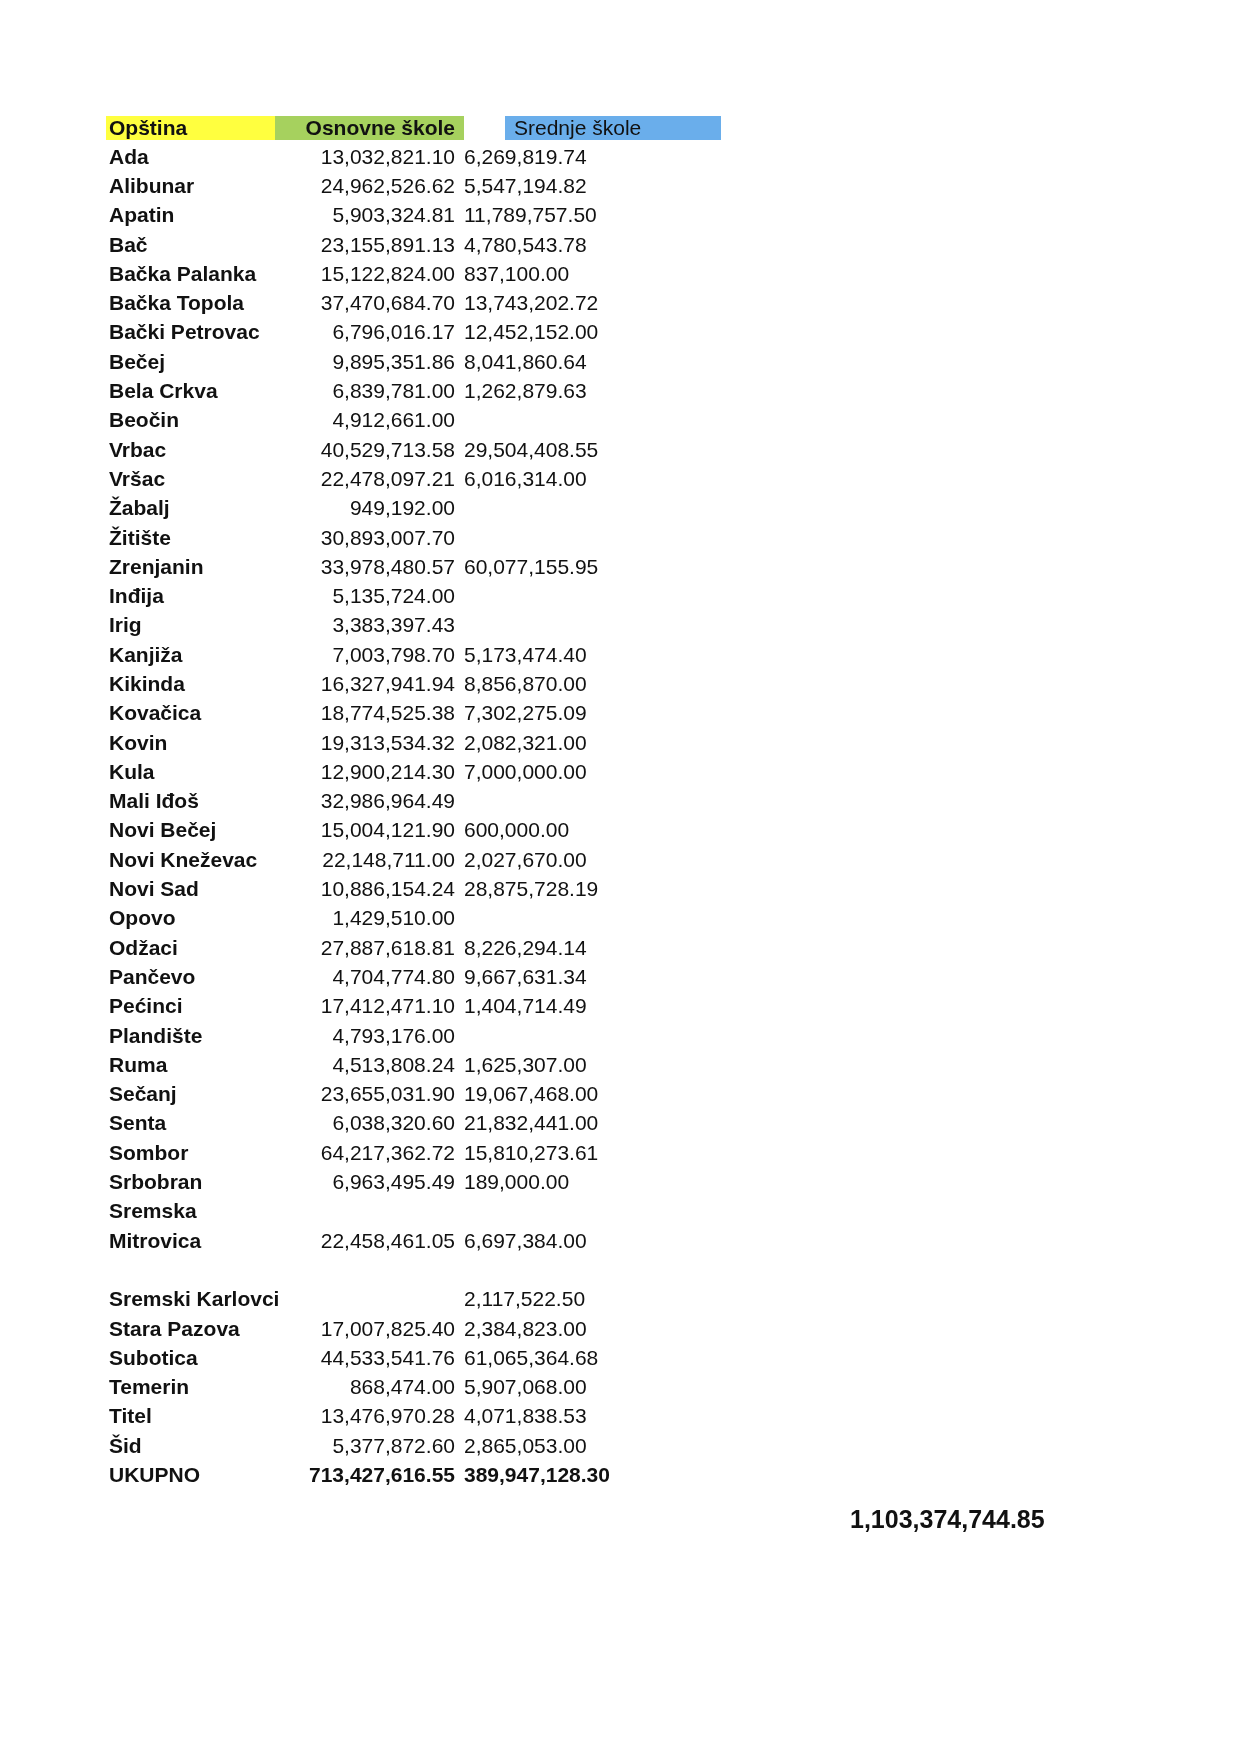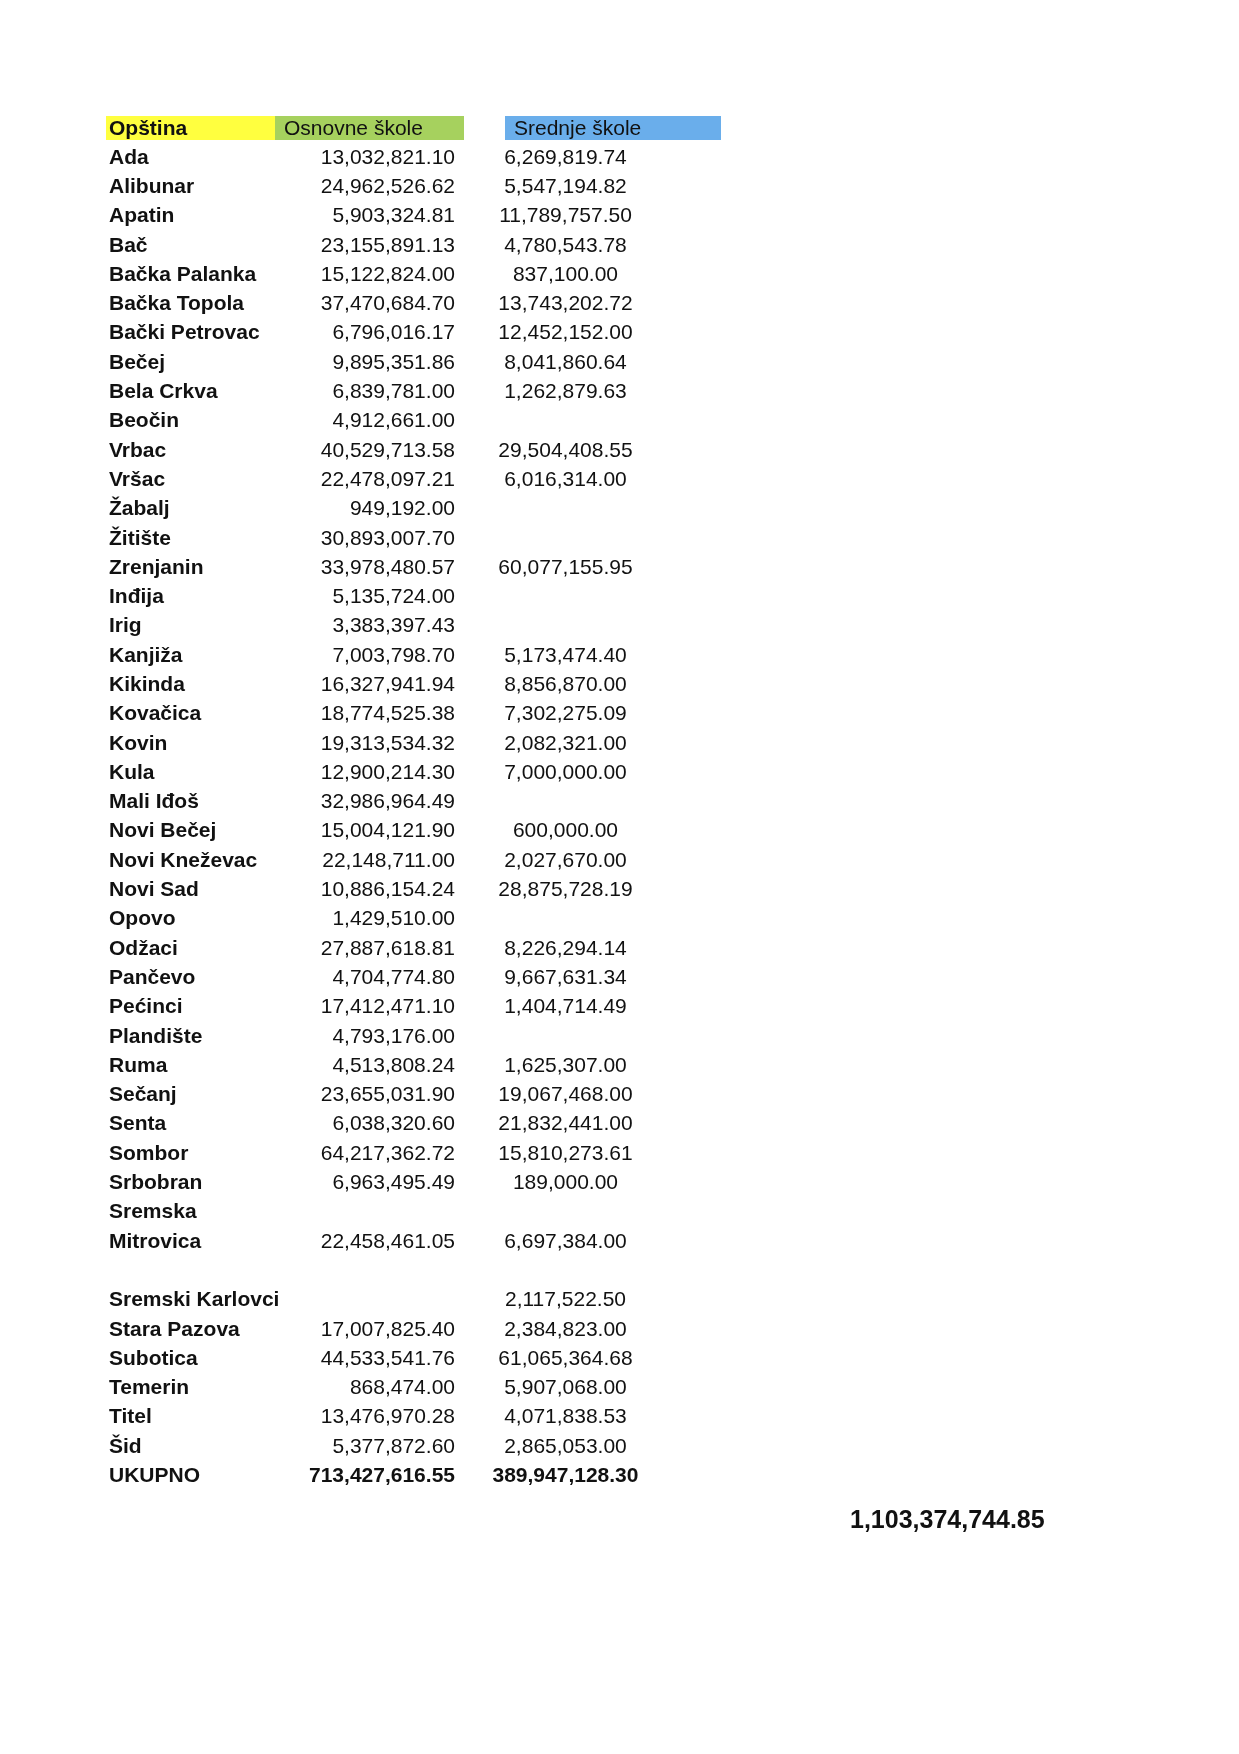--- a/index.html
+++ b/index.html
@@ -2,24 +2,24 @@
 <html><head>
 <meta charset="utf-8">
 <style>
   html, body { margin: 0; padding: 0; background: #ffffff; }
   body { width: 1239px; height: 1754px; position: relative; overflow: hidden;
          font-family: "Liberation Sans", "DejaVu Sans", sans-serif; color: #111; }
   #sheet { position: absolute; left: 106px; top: 113px; }
   .row { display: flex; height: 29.3px; align-items: center; font-size: 21px; }
   .c1 { width: 169px; padding-left: 3px; box-sizing: border-box; font-weight: bold; white-space: nowrap; }
   .c2 { width: 189px; text-align: right; padding-right: 9px; box-sizing: border-box; white-space: nowrap; }
-  .c3 { width: 216px; text-align: center; padding-right: 13px; box-sizing: border-box; white-space: nowrap; }
+  .c3 { width: 216px; text-align: left; padding-right: 13px; box-sizing: border-box; white-space: nowrap; }
   .hdr { height: 29px; }
   .hdr .c1 { background: #FFFF3F; font-weight: bold; }
-  .hdr .c2 { background: #A6D15E; text-align: left; padding-left: 9px; font-weight: normal; }
+  .hdr .c2 { background: #A6D15E; text-align: right; padding-left: 9px; font-weight: bold; }
   .hdr .c3 { background: #6AAEEB; text-align: left; padding-left: 9px; font-weight: normal; margin-left: 41px; }
   .total .c2, .total .c3 { font-weight: bold; }
   #grand-total { position: absolute; left: 850px; top: 1505px; font-size: 25px; font-weight: bold; }
 </style>
 </head>
 <body>
 
 <div id="sheet">
   <div class="row hdr">
     <div class="c1" style="background: rgb(255, 255, 63);">Opština</div>

